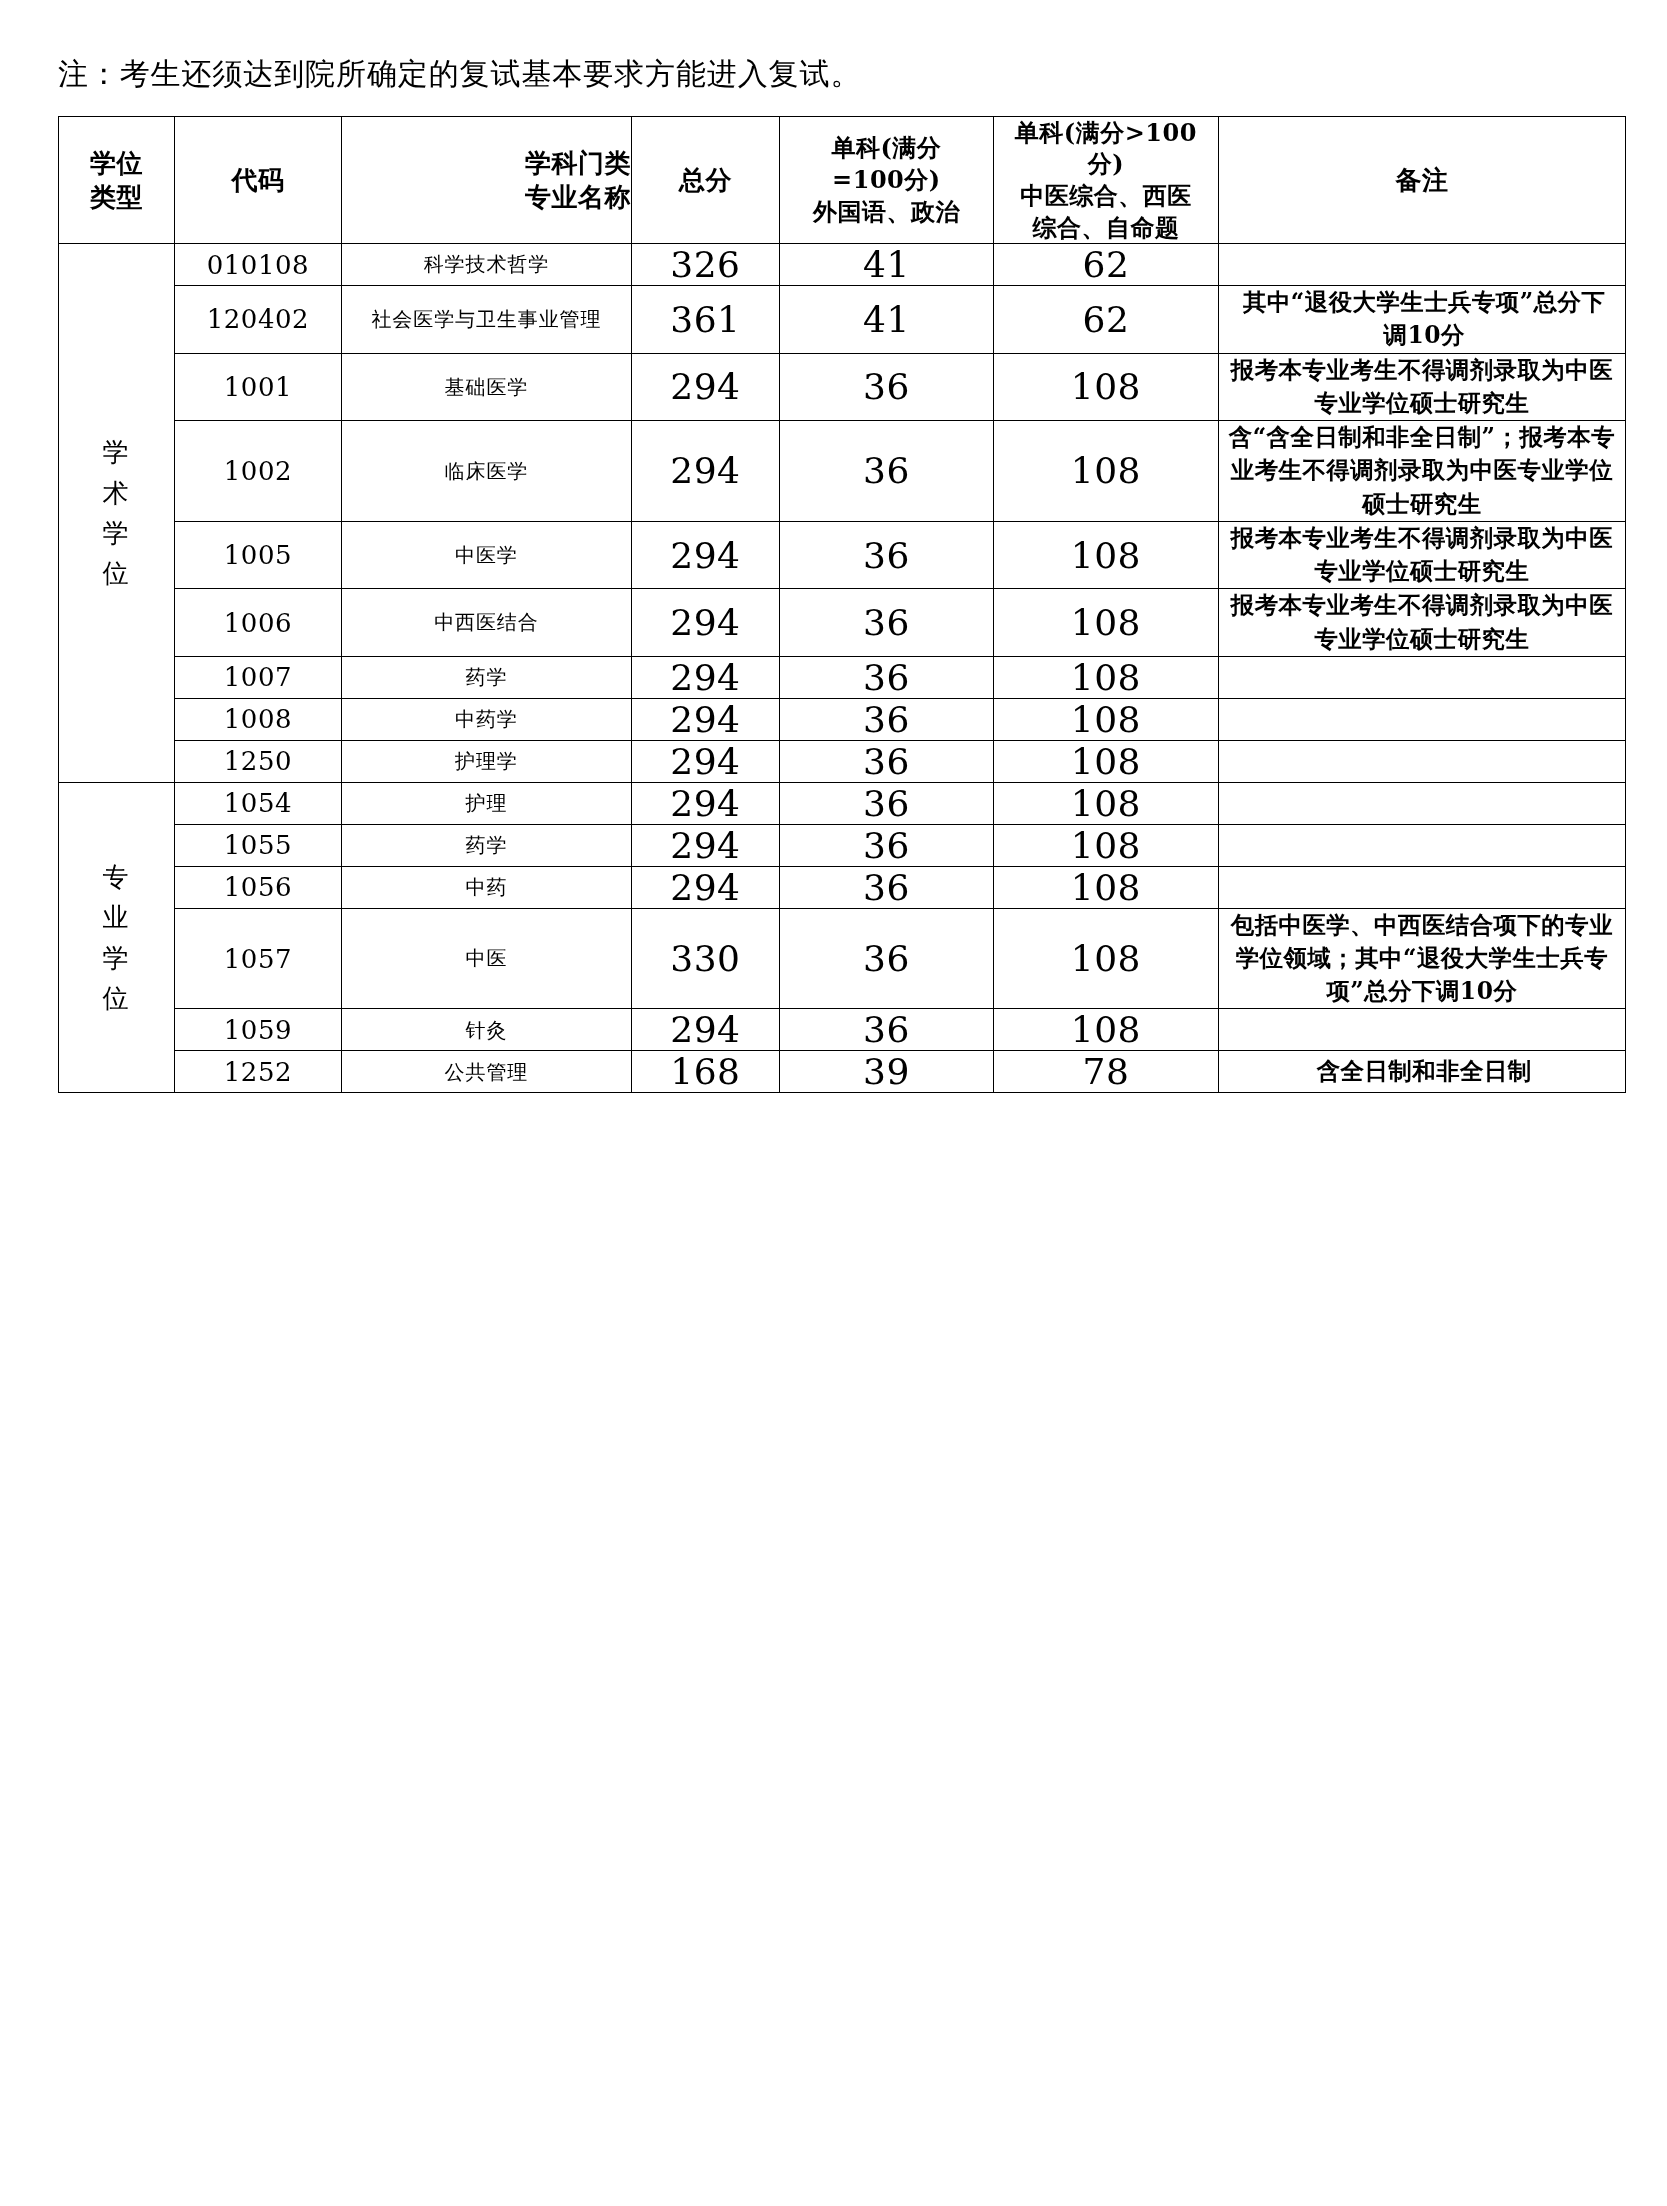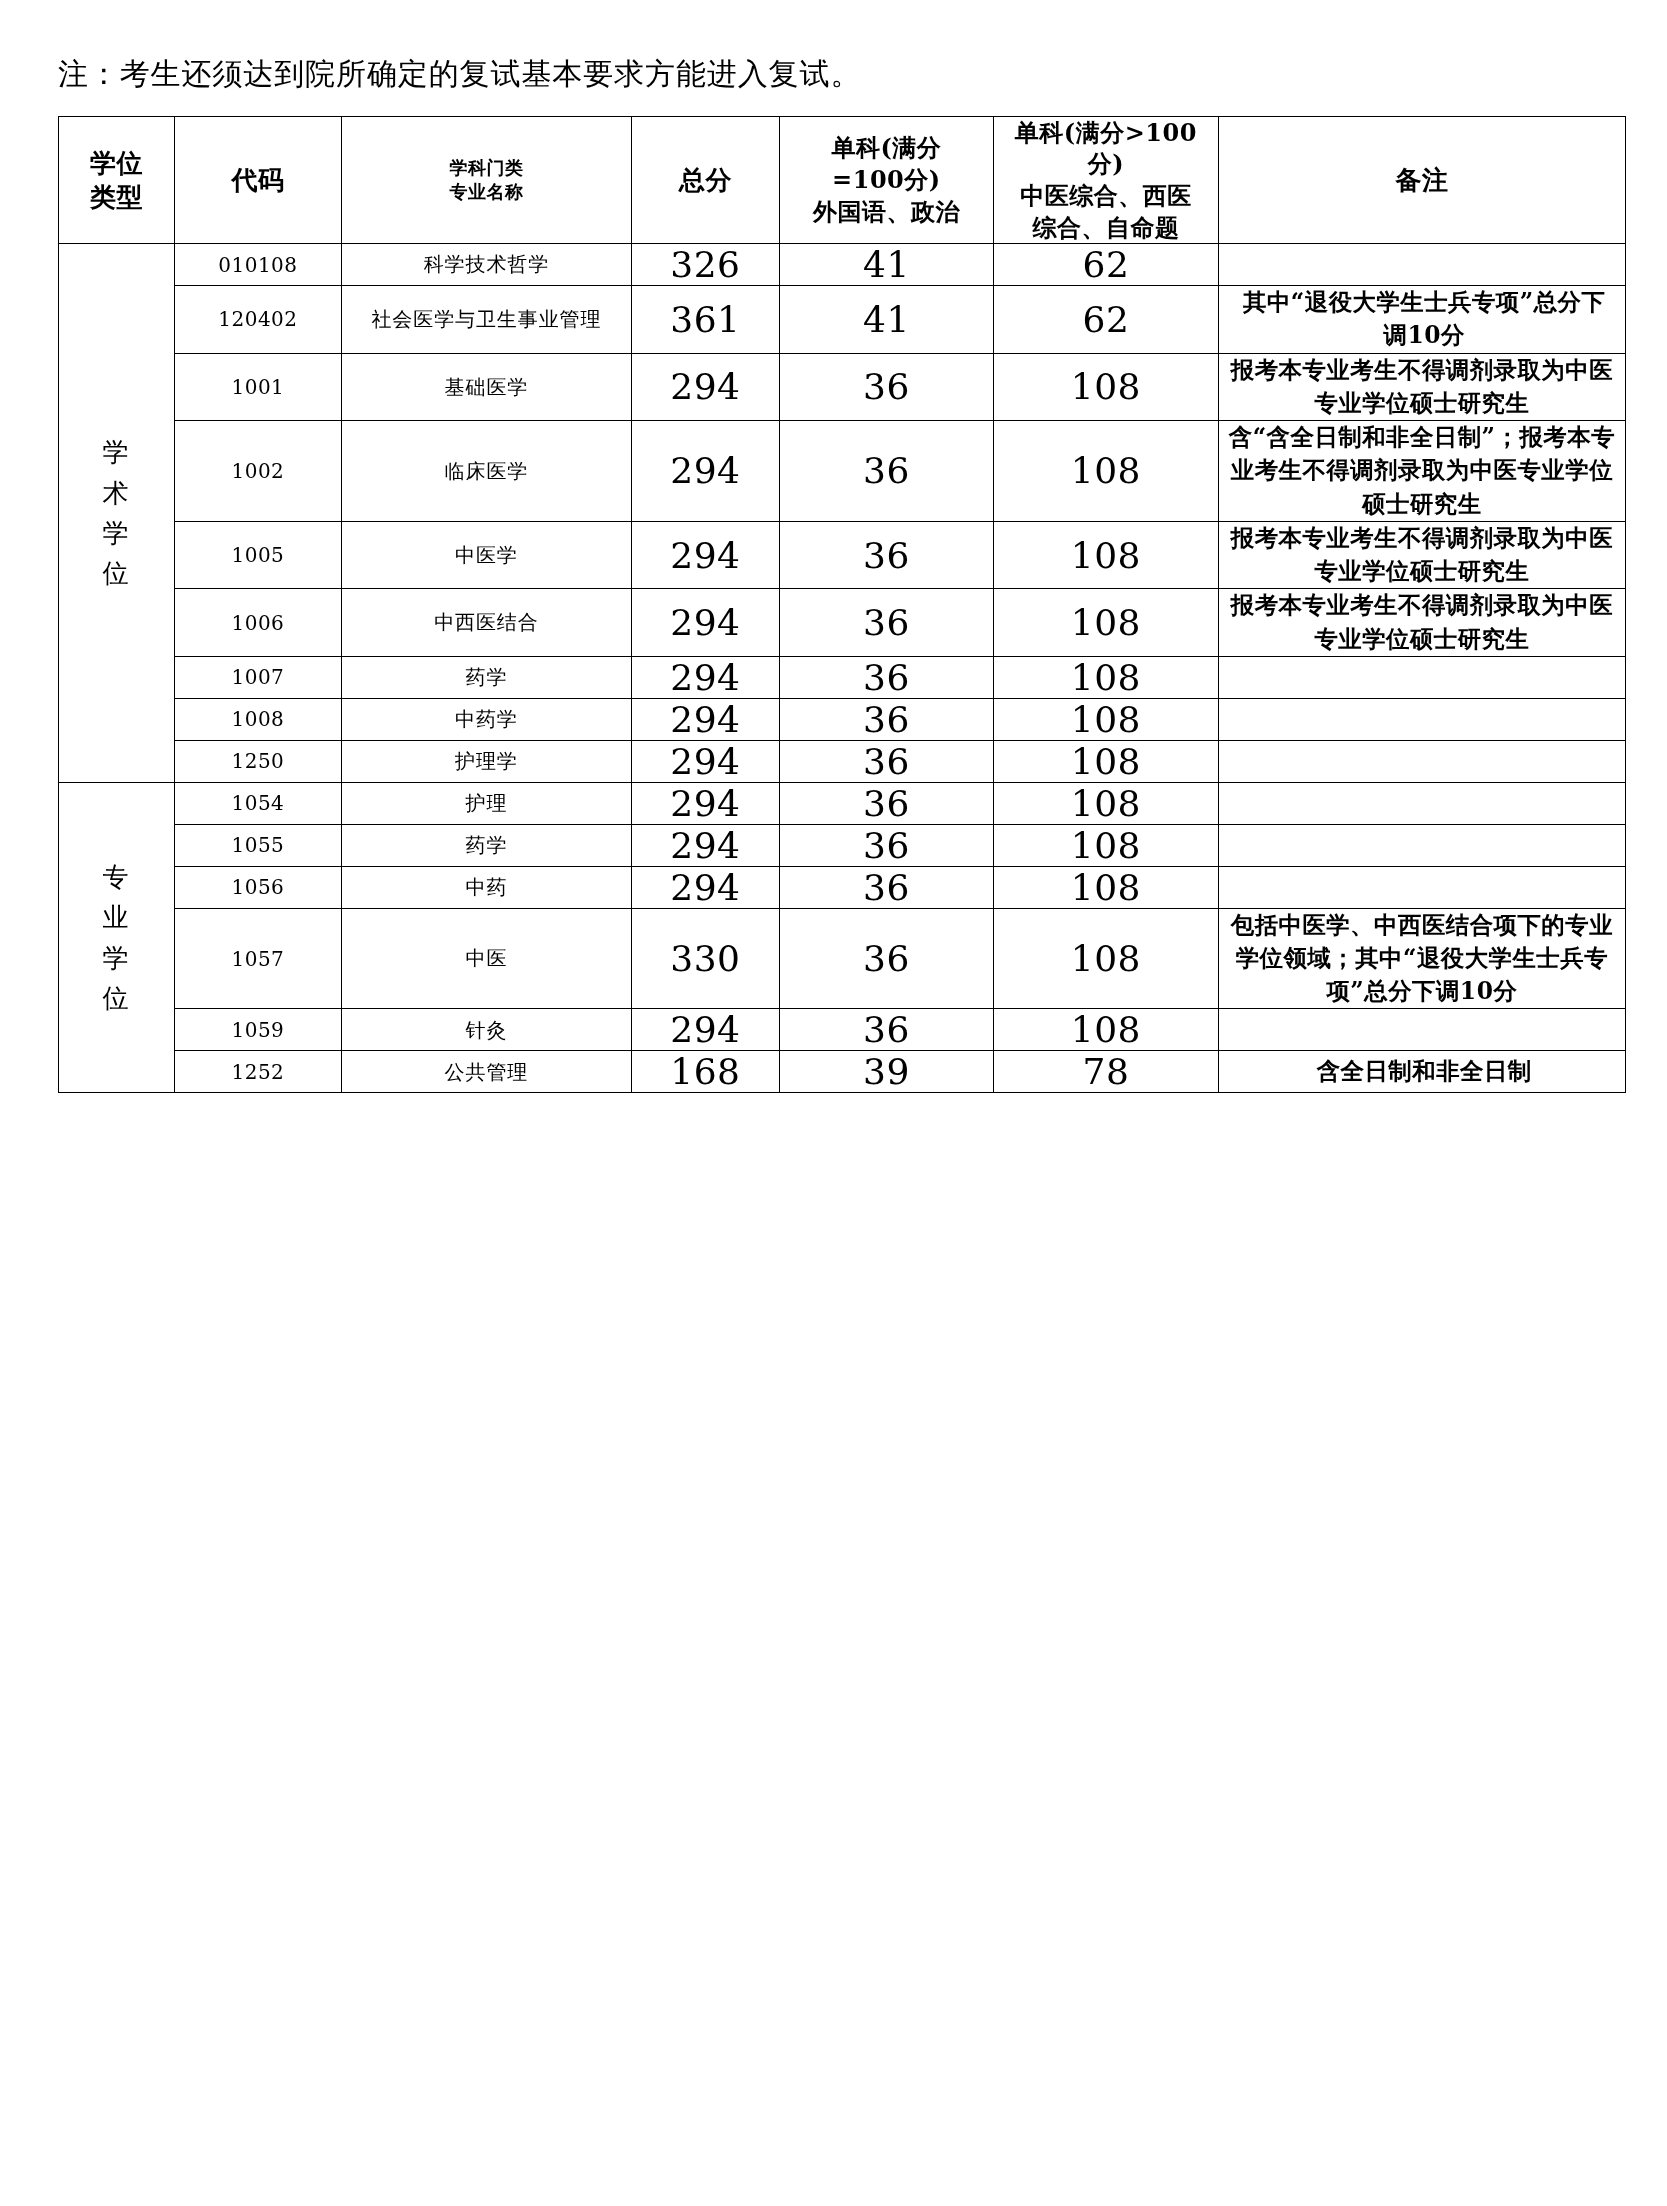--- a/index.html
+++ b/index.html
@@ -52,37 +52,38 @@
     font-weight: bold;
     font-size: 24px;
     line-height: 1.32;
     padding: 13px 5.6px;
     letter-spacing: 0.5px;
   }
   thead th.h-type, thead th.h-code, thead th.h-total, thead th.h-remark {
     font-size: 26px;
   }
   thead th.h-name {
-    font-size: 18px;
+    font-size: 26px;
+    text-align: right;
   }
   thead th .hline { display: block; }
 
   td.cell-type {
     font-size: 26px;
     line-height: 1.5;
     letter-spacing: 1.9px;
     width: 116px;
   }
   td.cell-type .vtext {
     display: block;
     font-size: 26px;
     line-height: 1.55;
   }
   td.cell-code {
-    font-size: 20px;
+    font-size: 26px;
     padding: 20.6px 3.7px;
     letter-spacing: 0.5px;
   }
   td.cell-name {
     font-size: 20px;
     line-height: 1.42;
     padding: 19px 9.4px;
     letter-spacing: 0.9px;
   }
   td.cell-num {

